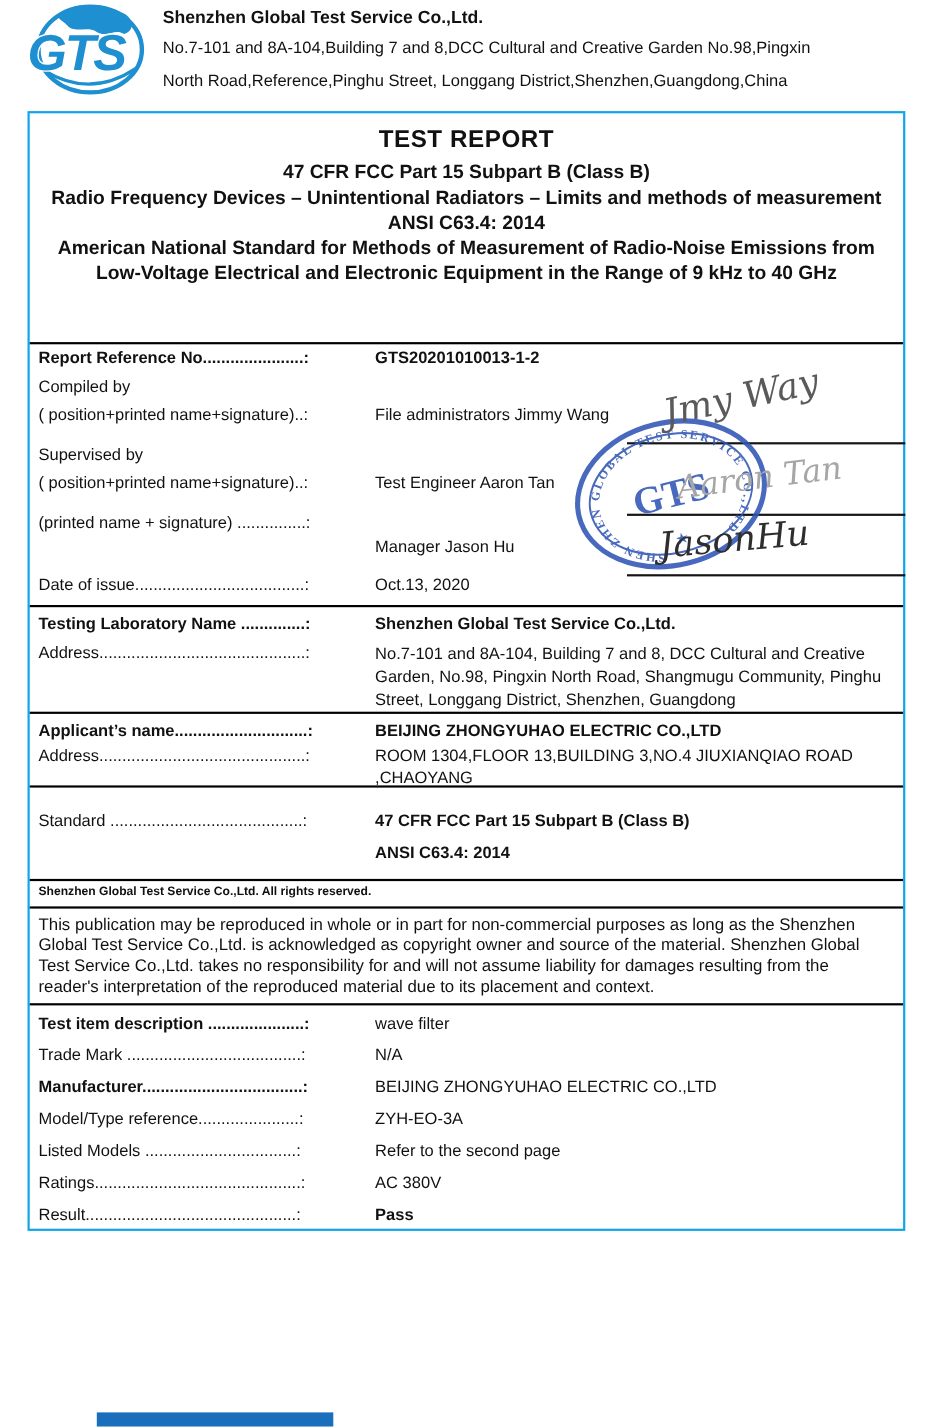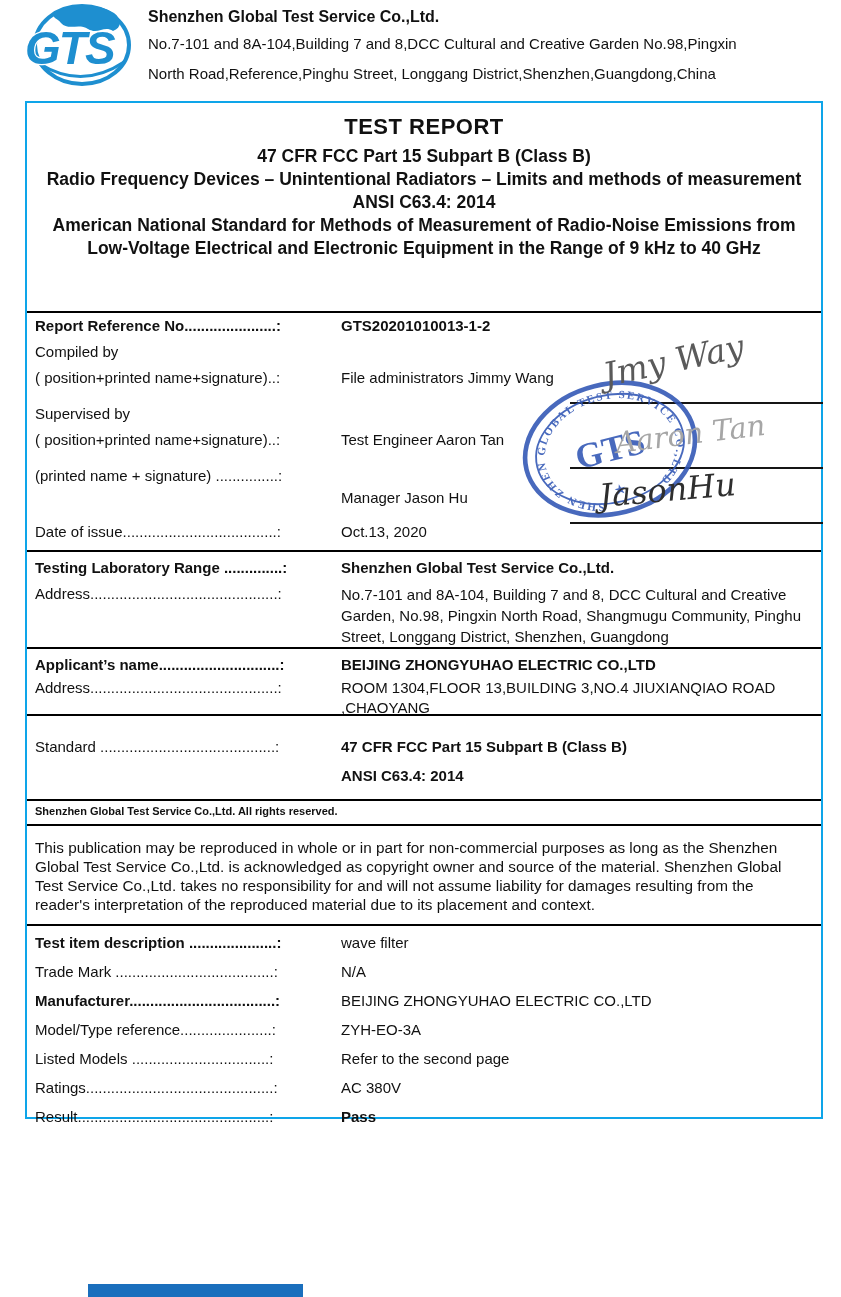--- a/index.html
+++ b/index.html
@@ -38,21 +38,21 @@
   .mt6{margin-top:6px;}.mt14{margin-top:14px;}.mt16{margin-top:16px;}
   .val-offset{margin-top:26px;}
   
   .s-lab{height:97px;padding-top:6px;}
   .s-lab .val{max-width:508px;}
   .s-app{height:67px;padding-top:6px;}
   .s-spec{height:85px;padding-top:8px;}
   .spec-head{font-size:15.5px;font-weight:bold;padding-left:8px;}
   .std-val2{margin-top:9px;}
   .s-rights{height:25px;padding:4px 0 0 8px;font-size:11px;font-weight:bold;}
-  .s-copy{height:100px;padding:12px 10px 0 8px;font-size:15.3px;line-height:19px;}
+  .s-copy{height:88px;padding:5px 10px 0 8px;font-size:15.3px;line-height:19px;}
   .s-items{height:205px;padding-top:2px;}
   .s-items .row{padding-top:5px;padding-bottom:4px;}
   
   .sig-line{position:absolute;height:0;border-top:2px solid #151515;left:543px;width:253px;}
   .sl1{top:299px;}.sl2{top:364px;}.sl3{top:419px;}
   .stamp{position:absolute;left:488px;top:272px;width:190px;height:148px;opacity:.88;}
   .autograph{
     position:absolute;font-family:"DejaVu Serif",serif;font-style:italic;white-space:nowrap;
   }
   .ag1{left:575px;top:238px;font-size:33px;color:#5a5a5a;transform:rotate(-12deg);}
@@ -114,21 +114,21 @@
       <div class="val" style="margin-top:22px;">Manager Jason Hu</div>
     </div>
     <div class="row mt14">
       <div class="lbl">Date of issue.....................................:</div>
       <div class="val">Oct.13, 2020</div>
     </div>
   </div>
 
   <div class="sec s-lab">
     <div class="row">
-      <div class="lbl b">Testing Laboratory Range ..............:</div>
+      <div class="lbl b">Testing Laboratory Name ..............:</div>
       <div class="val b">Shenzhen Global Test Service Co.,Ltd.</div>
     </div>
     <div class="row mt6">
       <div class="lbl">Address.............................................:</div>
       <div class="val" style="line-height:21px;">No.7-101 and 8A-104, Building 7 and 8, DCC Cultural and Creative Garden, No.98, Pingxin North Road, Shangmugu Community, Pinghu Street, Longgang District, Shenzhen, Guangdong</div>
     </div>
   </div>
 
   <div class="sec s-app">
     <div class="row">

